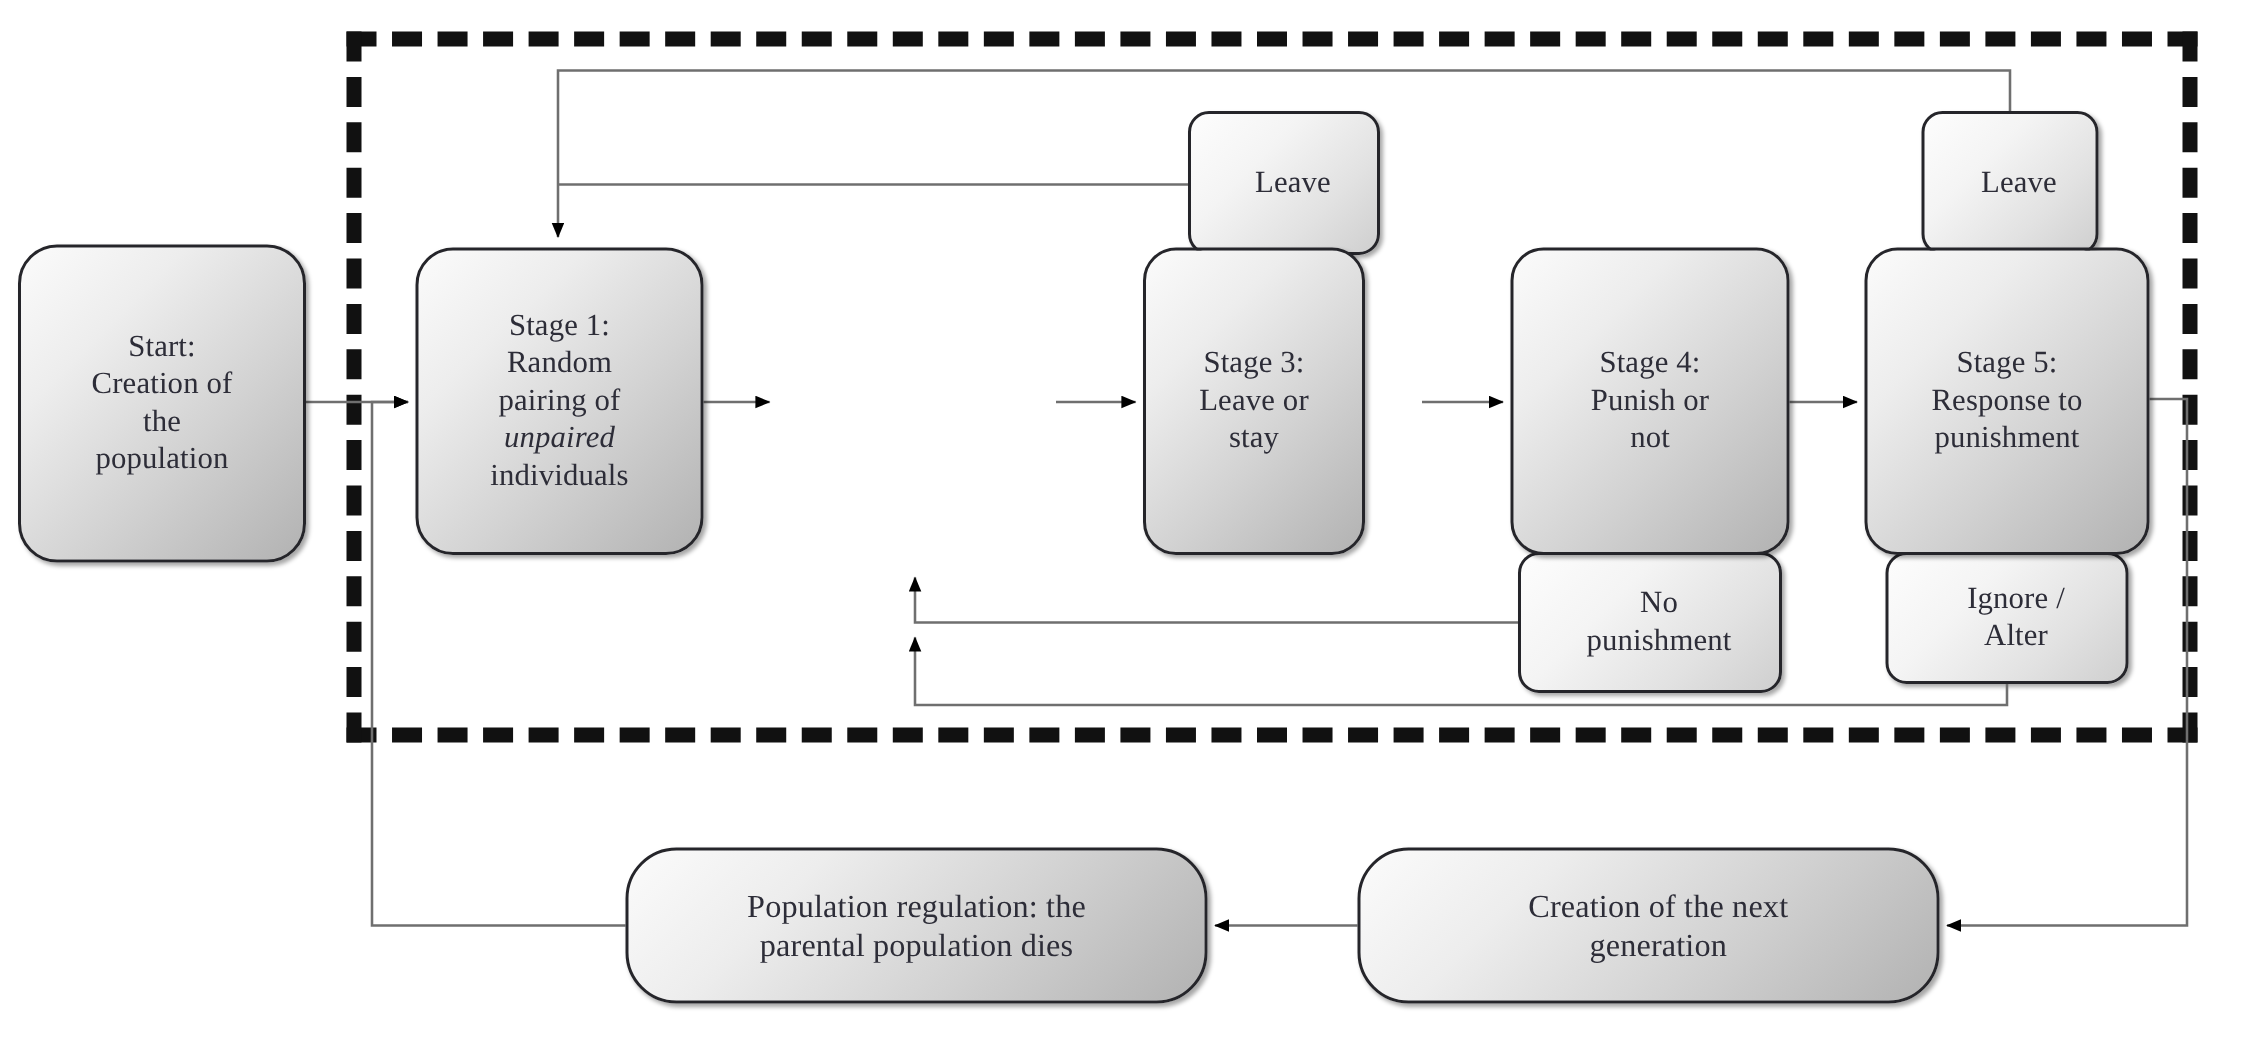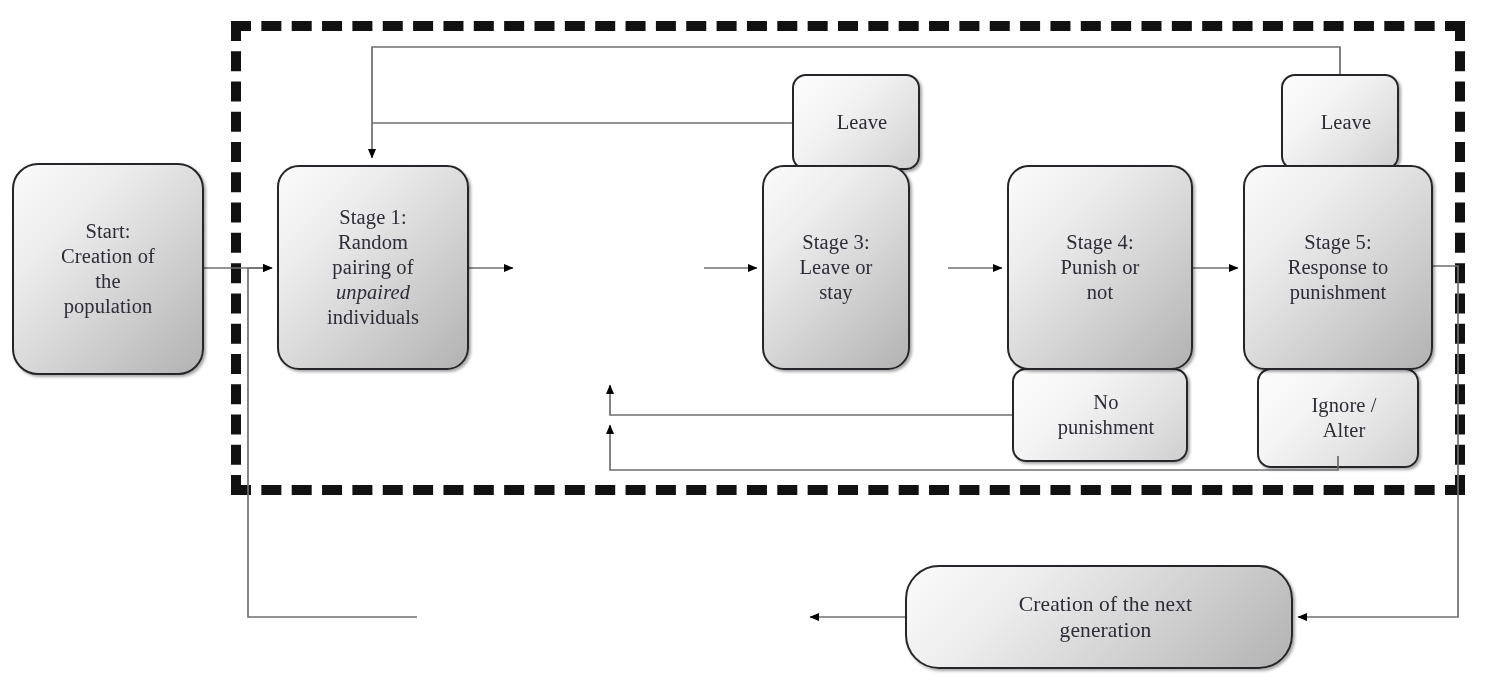--- a/index.html
+++ b/index.html
@@ -125,33 +125,33 @@
 
   <div class="node satellite layer-back" style="left:1281px; top:74px; width:118px; height:96px;">
     <span class="txt">Leave</span>
   </div>
 
   <div class="node satellite layer-back" style="left:1012px; top:368px; width:176px; height:94px;">
     <span class="txt">No
 punishment</span>
   </div>
 
-  <div class="node satellite layer-back" style="left:1257px; top:368px; width:162px; height:100px;">
+  <div class="node satellite layer-back" style="left:1257px; top:368px; width:162px; height:88px;">
     <span class="txt">Ignore /
 Alter</span>
   </div>
 
   <div class="node start layer-mid" style="left:12px; top:163px; width:192px; height:212px;">
     <span class="txt">Start:
 Creation of
 the
 population</span>
   </div>
 
-  <div class="node stage layer-mid" style="left:277px; top:165px; width:192px; height:205px;">
+  <div class="node stage layer-mid" style="left:277px; top:165px; width:192px; height:205px;border-radius:25px;">
     <span class="txt" id="stage1-label">Stage 1:<br>Random<br>pairing of<br><em>unpaired</em><br>individuals</span>
   </div>
 
 
   <div class="node stage layer-mid" style="left:762px; top:165px; width:148px; height:205px;">
     <span class="txt">Stage 3:
 Leave or
 stay</span>
   </div>
 
@@ -160,19 +160,23 @@
 Punish or
 not</span>
   </div>
 
   <div class="node stage layer-mid" style="left:1243px; top:165px; width:190px; height:205px;">
     <span class="txt">Stage 5:
 Response to
 punishment</span>
   </div>
 
+  <div class="node pill layer-front" style="left:417px; top:565px; width:388px; height:104px;">
+    <span class="txt">Population regulation: the
+parental population dies</span>
+  </div>
 
   <div class="node pill layer-front" style="left:905px; top:565px; width:388px; height:104px;padding-left:13px;">
     <span class="txt">Creation of the next
 generation</span>
   </div>
 
 </div>
 
 </body></html>

